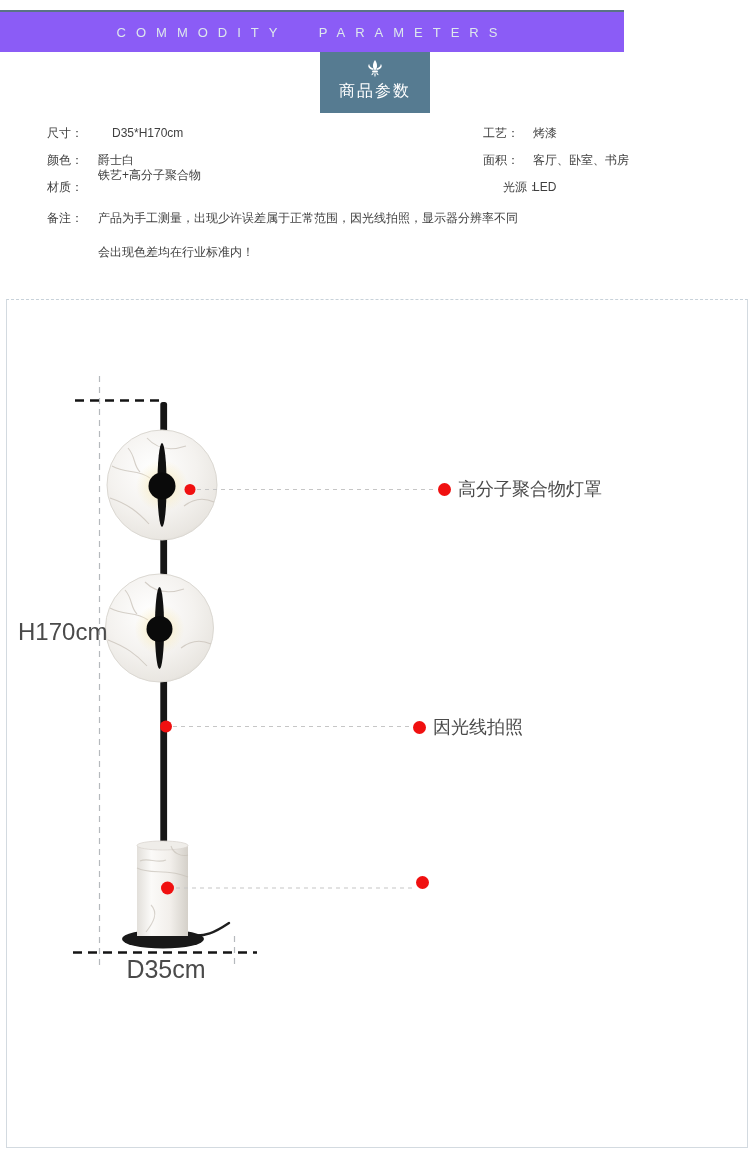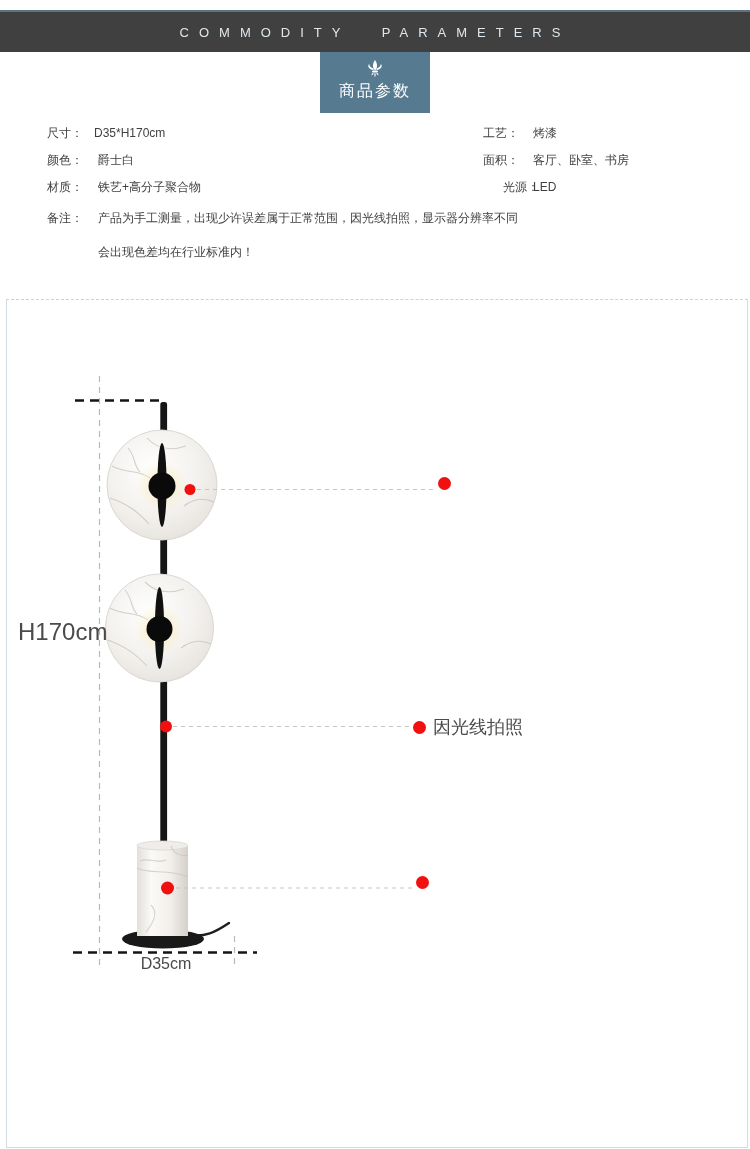--- a/index.html
+++ b/index.html
@@ -4,22 +4,22 @@
 <style>
   html,body{margin:0;padding:0;background:#ffffff;}
   .page{
     position:relative;width:750px;height:1149px;margin:0 auto;
     background:#ffffff;overflow:hidden;
     font-family:"Liberation Sans","DejaVu Sans",sans-serif;
     color:#3f3f3f;
   }
   
   .banner{
-    position:absolute;left:0;top:10px;width:750px;height:40px;
-    background:#404040;border-top:2px solid #5a7385;
+    position:absolute;left:0;top:10px;width:624px;height:40px;
+    background:#8b5cf6;border-top:2px solid #5a7385;
     display:flex;align-items:center;justify-content:center;
   }
   .banner-title{
     color:#dde7ed;font-size:13px;letter-spacing:10px;word-spacing:18px;
     white-space:nowrap;
   }
   .badge{
     position:absolute;left:320px;top:52px;width:110px;height:61px;
     background:#567b91;display:flex;flex-direction:column;
     align-items:center;justify-content:flex-start;padding-top:7px;
@@ -32,21 +32,21 @@
   
   .diagram-box{
     position:absolute;left:6px;top:299px;width:742px;height:849px;
     box-sizing:border-box;background:#ffffff;
     border-left:1px solid #d3dae0;border-right:1px solid #d3dae0;
     border-bottom:1px solid #d3dae0;border-top:1px dashed #c8d2da;
   }
   .lamp-svg{position:absolute;left:0;top:0;pointer-events:none;}
   .dim-label{position:absolute;color:#4a4a4a;white-space:nowrap;}
   .h-label{left:18px;top:618px;width:80px;text-align:right;font-size:24px;}
-  .d-label{left:124px;top:955px;width:84px;text-align:center;font-size:16px;}
+  .d-label{left:124px;top:955px;width:84px;text-align:center;font-size:25px;}
   .annotation{position:absolute;display:flex;align-items:center;white-space:nowrap;}
   .red-dot{width:13px;height:13px;border-radius:50%;background:#f01010;flex:0 0 auto;}
   .annotation-text{font-size:18px;color:#4a4a4a;margin-left:7px;}
 </style>
 </head>
 <body>
 
 <div class="page">
 
   <header class="banner">
@@ -62,25 +62,25 @@
         <rect x="8.1" y="14.2" width="7.8" height="2.5" rx="1.2"></rect>
         <path d="M12,17.3 C10.9,18.9 10.7,20.6 12,23 C13.3,20.6 13.1,18.9 12,17.3 Z"></path>
         <path d="M9.6,17.3 C8.2,18.2 7.4,19.2 7.2,20.6 C8.6,20.2 9.5,19.3 10.2,18 Z"></path>
         <path d="M14.4,17.3 C15.8,18.2 16.6,19.2 16.8,20.6 C15.4,20.2 14.5,19.3 13.8,18 Z"></path>
       </g>
     </svg>
     <span class="badge-label">商品参数</span>
   </div>
 
   <div class="spec" style="left:47px;top:122px">尺寸：</div>
-  <div class="spec" style="left:94px;top:122px">D35*H170cm</div>
+  <div class="spec" style="left:112px;top:122px">D35*H170cm</div>
   <div class="spec" style="left:47px;top:149px">颜色：</div>
   <div class="spec" style="left:98px;top:149px">爵士白</div>
   <div class="spec" style="left:47px;top:176px">材质：</div>
-  <div class="spec" style="left:98px;top:176px">铁艺+高分子聚合物</div>
+  <div class="spec" style="left:98px;top:164px">铁艺+高分子聚合物</div>
   <div class="spec" style="left:47px;top:207px">备注：</div>
   <div class="spec" style="left:98px;top:241px">会出现色差均在行业标准内！</div>
   <div class="spec" style="left:98px;top:207px">产品为手工测量，出现少许误差属于正常范围，因光线拍照，显示器分辨率不同</div>
 
   <div class="spec" style="left:483px;top:122px">工艺：</div>
   <div class="spec" style="left:533px;top:122px">烤漆</div>
   <div class="spec" style="left:483px;top:149px">面积：</div>
   <div class="spec" style="left:533px;top:149px">客厅、卧室、书房</div>
   <div class="spec" style="left:503px;top:176px">光源：</div>
   <div class="spec" style="left:533px;top:176px">LED</div>
@@ -174,20 +174,21 @@
       <circle cx="166" cy="726.5" r="6" fill="#f01010"></circle>
       <circle cx="167.5" cy="888" r="6.5" fill="#f01010"></circle>
     </g>
   </svg>
 
   <div class="dim-label h-label">H170cm</div>
   <div class="dim-label d-label">D35cm</div>
 
   <div class="annotation" style="left:438px;top:477px">
     <span class="red-dot"></span>
+    <span class="annotation-text">高分子聚合物灯罩</span>
   </div>
   <div class="annotation" style="left:413px;top:715px">
     <span class="red-dot"></span>
     <span class="annotation-text">因光线拍照</span>
   </div>
   <div class="annotation" style="left:416px;top:876px">
     <span class="red-dot"></span>
   </div>
 
 </div>

